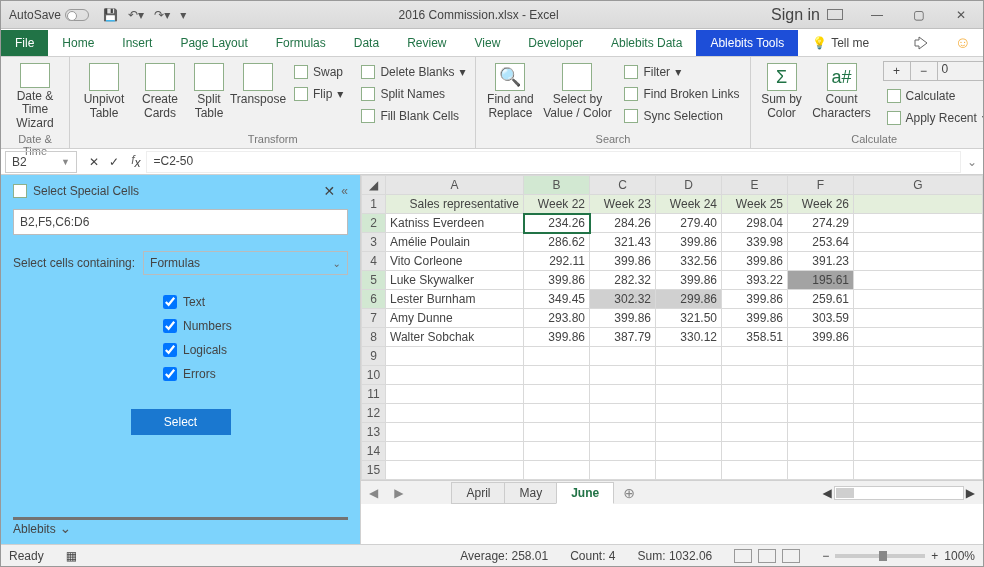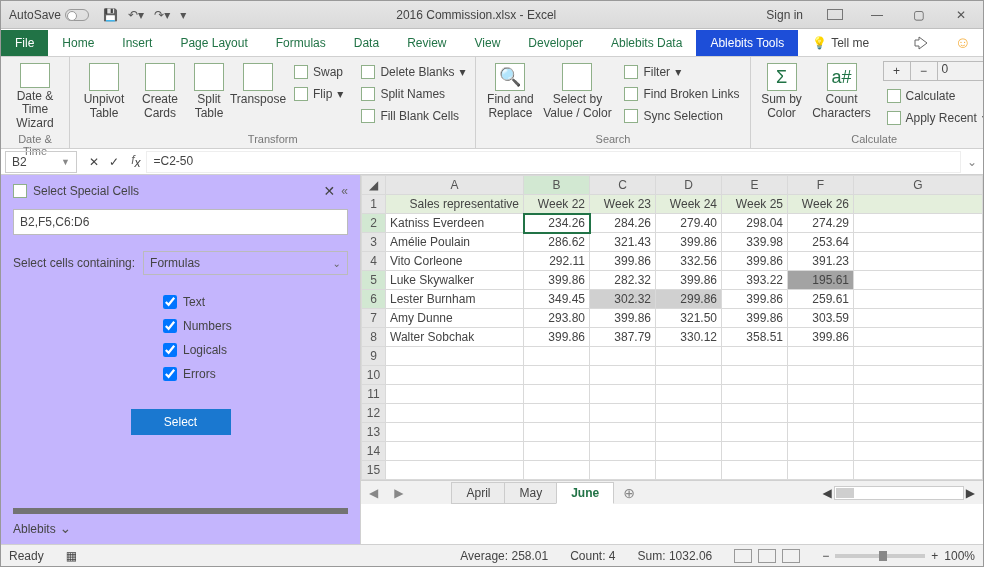--- a/index.html
+++ b/index.html
@@ -6,21 +6,21 @@
 body{background:#fff;width:984px;height:567px;overflow:hidden;border:1px solid #999}
 .titlebar{height:28px;background:linear-gradient(#e6e6e6,#dadada);display:flex;align-items:center;border-bottom:1px solid #c0c0c0}
 .titlebar .autosave{margin-left:8px;color:#777;font-size:11px;display:flex;align-items:center;gap:4px}
 .autosave .toggle{width:24px;height:12px;border:1px solid #999;border-radius:6px;position:relative}
 .autosave .toggle::after{content:"";width:8px;height:8px;border:1px solid #999;border-radius:50%;position:absolute;left:1px;top:1px;background:#fff}
 .qat{display:flex;gap:10px;margin-left:14px}
 .qat span{color:#555;cursor:pointer}
 .titlebar .title{flex:1;text-align:center;color:#444;font-size:12px}
 .winbtns{display:flex;gap:2px;margin-right:2px}
 .winbtns span{width:40px;height:28px;display:flex;align-items:center;justify-content:center;color:#555;cursor:pointer}
-.signin{margin-right:24px;color:#444;font-size:12px}
+.signin{margin-right:7px;color:#444;font-size:16px}
 .ribgrid{width:16px;height:11px;border:1px solid #777;margin-right:14px}
 .tabs{height:28px;background:#fff;display:flex;align-items:end;border-bottom:1px solid #d0d0d0}
 .tab{padding:6px 14px;color:#217346;cursor:pointer}
 .tab.file{background:#217346;color:#fff}
 .tab.active{background:#1d4ed8;color:#fff}
 .tab.tell{color:#666;display:flex;align-items:center;gap:4px}
 .tab.share{margin-left:auto;color:#666}
 .tab.smile{color:#f5b041;font-size:16px;padding:4px 12px}
 .ribbon{height:92px;background:#f1f1f1;border-bottom:1px solid #d0d0d0;display:flex}
 .group{border-right:1px solid #d0d0d0;padding:4px 6px;display:flex;flex-direction:column}
@@ -32,33 +32,33 @@
 .smbtn{display:flex;align-items:center;gap:5px;height:22px;padding:0 4px;cursor:pointer;white-space:nowrap}
 .smic{width:14px;height:14px;border:1px solid #8fb089;background:#fff;display:inline-block}
 .vstack{display:flex;flex-direction:column;gap:0}
 .fxbar{height:26px;display:flex;align-items:center;border-bottom:1px solid #d0d0d0;background:#fff}
 .namebox{width:72px;height:22px;border:1px solid #ccc;margin-left:4px;padding:2px 6px;display:flex;align-items:center}
 .namebox .dd{margin-left:auto;color:#888;font-size:9px}
 .fxctl{display:flex;gap:10px;margin:0 12px;color:#999}
 .fxlabel{font-style:italic;color:#666;margin-right:6px}
 .fxinput{flex:1;border:1px solid #eee;height:22px;padding:2px 6px}
 .workarea{display:flex;height:calc(100% - 28px - 28px - 92px - 26px - 22px)}
-.taskpane{width:360px;border-right:1px solid #d0d0d0;background:#c4b5fd;padding:8px 12px;position:relative;display:flex;flex-direction:column}
+.taskpane{width:360px;border-right:1px solid #d0d0d0;background:#7dd3fc;padding:8px 12px;position:relative;display:flex;flex-direction:column}
 .tp-head{display:flex;align-items:center;gap:6px;color:#444;font-size:13px;margin-bottom:10px}
 .tp-head .close{margin-left:auto;cursor:pointer;font-size:14px}
 .tp-head .collapse{cursor:pointer;font-size:12px;color:#666}
 .tp-input{width:100%;height:26px;border:1px solid #bbb;padding:3px 6px;margin-bottom:16px}
 .tp-row{display:flex;align-items:center;gap:8px;margin-bottom:10px}
 .tp-select{flex:1;height:24px;border:1px solid #bbb;padding:2px 6px;display:flex;align-items:center}
 .tp-select .dd{margin-left:auto;color:#666;font-size:10px}
 .tp-checks{margin-left:150px}
 .tp-checks label{display:flex;align-items:center;gap:6px;margin:10px 0}
 .tp-checks input{width:14px;height:14px}
 .tp-btn{margin:18px auto 0;width:100px;height:26px;background:#1a78d0;color:#fff;display:flex;align-items:center;justify-content:center;cursor:pointer}
-.tp-brand{margin-top:auto;color:#555;font-size:14px;padding-top:6px;border-top:6px solid #737373}
+.tp-brand{margin-top:auto;color:#555;font-size:14px;padding-top:0;border-top:3px solid #737373}
 .grid{flex:1;overflow:auto;position:relative}
 table{border-collapse:collapse;width:100%}
 th,td{border:1px solid #d9d9d9;height:19px;padding:0 4px;font-size:12px;white-space:nowrap}
 th{background:#e6e6e6;color:#555;font-weight:normal;text-align:center}
 th.row{width:24px;background:#e6e6e6}
 th.selrow{background:#d2e8d2}
 .hdr td{background:#e4efdc;font-weight:normal;text-align:right}
 .hdr td:first-of-type{text-align:right}
 td.num{text-align:right}
 td.selcell{background:#a3a3a3}

